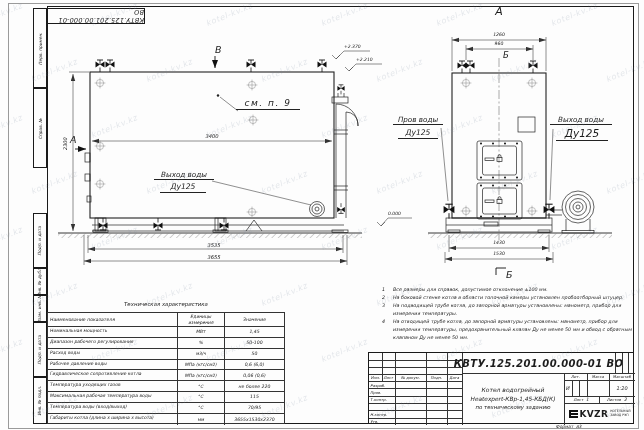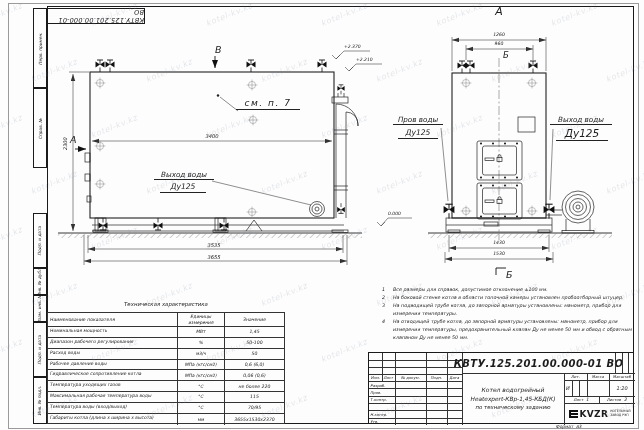--- a/index.html
+++ b/index.html
@@ -330,21 +330,21 @@
   <div class="dt" style="left:344px;top:45px;font-size:4.5px;">+2.370</div>
   <div class="dt" style="left:356px;top:58px;font-size:4.5px;">+2.210</div>
   <div class="dt" style="left:388px;top:212px;font-size:4.5px;">0.000</div>
 
   <div class="dt" style="left:215px;top:45px;font-size:9.5px;">В</div>
   <div class="dt" style="left:70px;top:135px;font-size:9.5px;">А</div>
   <div class="dt ctr" style="left:488px;top:6px;width:22px;font-size:11px;">А</div>
   <div class="dt" style="left:503px;top:51px;font-size:8.5px;">Б</div>
   <div class="dt" style="left:506px;top:270px;font-size:9.5px;">Б</div>
 
-  <div class="dt ctr ul" style="left:236px;top:99px;width:64px;font-size:9px;letter-spacing:1.5px;padding-bottom:1px;">см. п. 7</div>
+  <div class="dt ctr ul" style="left:236px;top:99px;width:64px;font-size:9px;letter-spacing:1.5px;padding-bottom:1px;">см. п. 9</div>
 
   <div class="dt ctr ul" style="left:154px;top:171px;width:60px;font-size:7.2px;padding-bottom:1px;">Выход воды</div>
   <div class="dt ctr ul" style="left:160px;top:183px;width:46px;font-size:7.6px;padding-bottom:1px;">Ду125</div>
 
   <div class="dt ctr ul" style="left:393px;top:116px;width:50px;font-size:7.2px;padding-bottom:1px;">Пров воды</div>
   <div class="dt ctr ul" style="left:398px;top:129px;width:40px;font-size:7.6px;padding-bottom:1px;">Ду125</div>
 
   <div class="dt ctr ul" style="left:550px;top:116px;width:62px;font-size:7.2px;padding-bottom:1px;">Выход воды</div>
   <div class="dt ctr ul" style="left:556px;top:128px;width:52px;font-size:10.5px;padding-bottom:1px;">Ду125</div>
 

